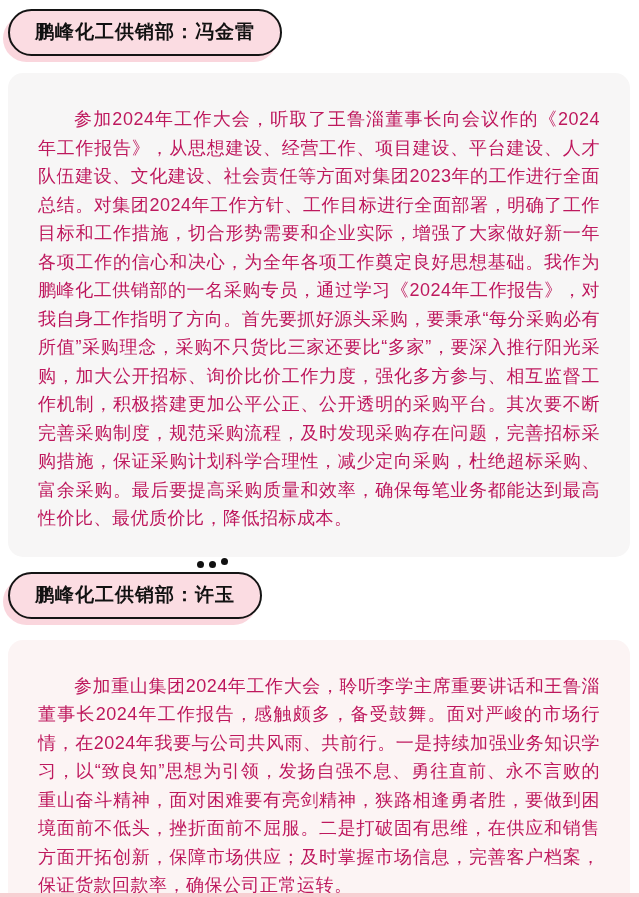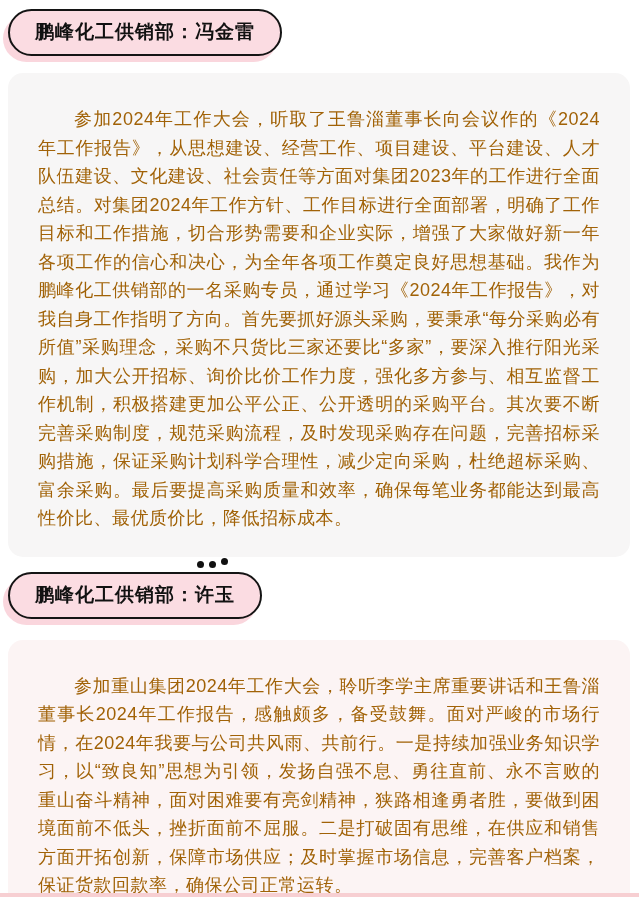--- a/index.html
+++ b/index.html
@@ -59,21 +59,21 @@
     background: #fcf4f4;
     min-height: 300px;
   }
   .para {
     margin: 0;
     font-size: 18px;
     line-height: 28.5px;
     letter-spacing: 0.5px;
     text-indent: 2em;
     text-align: justify;
-    color: #a16207;
+    color: #be185d;
   }
   
   .dots {
     height: 10px;
     margin: 1px 0 0 197px;
     display: flex;
     gap: 5px;
     align-items: flex-start;
     position: relative;
     z-index: 1;

